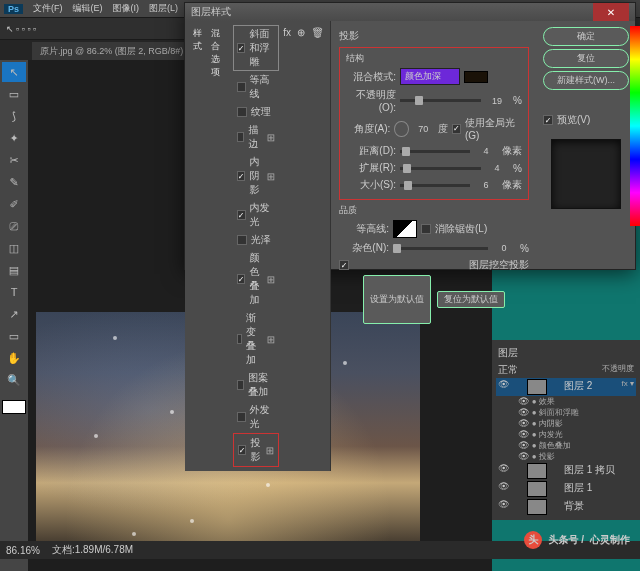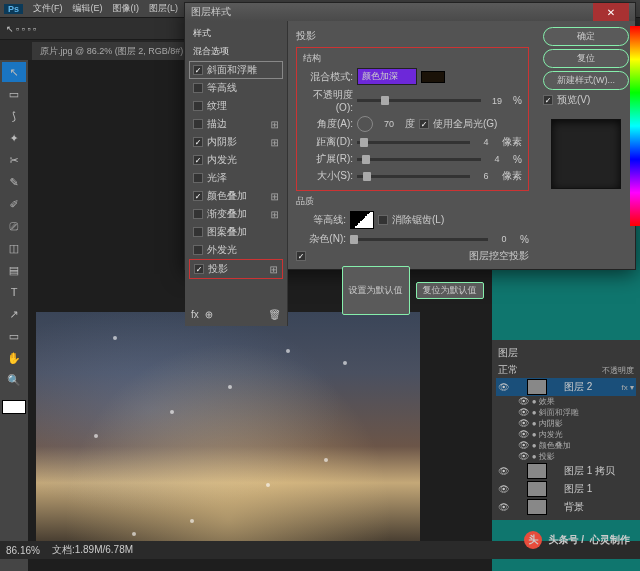--- a/index.html
+++ b/index.html
@@ -17,21 +17,21 @@
 .canvas-area{flex:1;background:#1e1e1e;position:relative}
 .img{position:absolute;top:252px;left:8px;width:384px;height:244px;background:linear-gradient(180deg,#3a4558 0%,#4a5060 25%,#6b5548 55%,#c4a878 70%,#2a2420 100%);overflow:hidden}
 .img::before{content:"";position:absolute;inset:0;background:radial-gradient(ellipse at 50% 85%,rgba(255,220,150,0.4),transparent 60%),radial-gradient(ellipse at 30% 40%,rgba(120,150,200,0.3),transparent 50%)}
 .drops{position:absolute;inset:0}
 .drop{position:absolute;width:4px;height:4px;background:rgba(255,255,255,0.6);border-radius:50%}
 .right{width:148px;background:#0f766e}
 .dialog{position:absolute;top:2px;left:184px;width:452px;height:268px;background:#535353;border:1px solid #222;box-shadow:0 4px 20px rgba(0,0,0,0.6);display:flex;flex-direction:column}
 .dlg-title{height:22px;background:linear-gradient(#5a5a5a,#4a4a4a);display:flex;align-items:center;padding:0 6px;font-size:10px;justify-content:space-between}
 .dlg-close{background:#a83132;width:36px;height:18px;display:flex;align-items:center;justify-content:center;color:#fff}
 .dlg-body{display:flex;flex:1}
-.dlg-left{width:103px;background:#4a4a4a;border-right:1px solid #333;padding:4px;display:flex;flex-direction:column;gap:1px}
+.dlg-left{width:146px;background:#4a4a4a;border-right:1px solid #333;padding:4px;display:flex;flex-direction:row;gap:1px}
 .dlg-left .hdr{font-size:9px;padding:2px 4px;color:#ddd}
 .dlg-item{display:flex;align-items:center;gap:4px;padding:2px 4px;font-size:9px}
 .dlg-item.bold{box-shadow:0 0 0 1px #888 inset}
 .dlg-item.red{border:1px solid #c33}
 .cb{width:10px;height:10px;background:#333;border:1px solid #666;display:flex;align-items:center;justify-content:center;font-size:8px;color:#fff}
 .cb.on::after{content:"✓"}
 .plus{margin-left:auto;font-size:10px;color:#aaa}
 .dlg-mid{flex:1;padding:8px;position:relative}
 .redbox{border:1px solid #c33;padding:4px 6px}
 .sec-title{font-size:10px;margin-bottom:4px}
@@ -42,21 +42,21 @@
 .slider{flex:1;height:3px;background:#333;position:relative}
 .slider .thumb{position:absolute;top:-3px;width:8px;height:9px;background:#aaa;border-radius:1px}
 .num{width:24px;text-align:center;background:transparent;font-size:9px}
 .dlg-right{width:98px;padding:6px;display:flex;flex-direction:column;gap:3px}
 .btn{background:#5a5a5a;border:1px solid #86efac;border-radius:10px;padding:2px 0;text-align:center;font-size:9px}
 .preview-box{width:70px;height:70px;background:#222;border:1px solid #111;margin:6px auto;box-shadow:inset 0 2px 8px rgba(0,0,0,0.8)}
 .statusbar{position:absolute;bottom:12px;left:0;right:0;height:18px;background:#2a2a2a;display:flex;align-items:center;padding:0 6px;font-size:9px;color:#888}
 .watermark{position:absolute;bottom:22px;right:10px;font-size:16px;color:#fff;font-weight:bold;display:flex;align-items:center;gap:6px}
 .watermark .logo{width:18px;height:18px;background:#e74c3c;border-radius:50%;display:flex;align-items:center;justify-content:center;font-size:10px}
 .layers{background:#383838;padding:4px;font-size:9px}
-.layer-row{display:flex;align-items:center;gap:17px;padding:1px 2px}
+.layer-row{display:flex;align-items:flex-start;gap:17px;padding:1px 2px}
 .layer-row.sel{background:#1a4f7a}
 .eye{width:12px;font-size:9px}
 .thumb-sm{width:20px;height:16px;background:#888;border:1px solid #000}
 .fx{font-size:8px;color:#aaa;margin-left:auto}
 .sub{padding-left:22px;font-size:8px;color:#aaa}
 .color-bar{position:absolute;top:26px;right:0;width:10px;height:200px;background:linear-gradient(red,yellow,lime,cyan,blue,magenta,red)}
 </style>
 </head>
 <body>
 
@@ -295,21 +295,21 @@
         </div>
       <div class="row" style="justify-content:center;gap:6px">
           <span class="btn" style="border-radius:2px;padding:17px 6px">设置为默认值</span>
           <span class="btn" style="border-radius:2px;padding:1px 6px">复位为默认值</span>
         </div>
     </div>
     <div class="dlg-right">
       <div class="btn">确定</div>
       <div class="btn">复位</div>
       <div class="btn">新建样式(W)...</div>
-      <div class="row" style="margin-top:0">
+      <div class="row" style="margin-top:20px">
           <span class="cb on"></span>
           <span>预览(V)</span>
         </div>
       <div class="preview-box"></div>
     </div>
   </div>
 </div>
 
 <div class="color-bar"></div>
 

